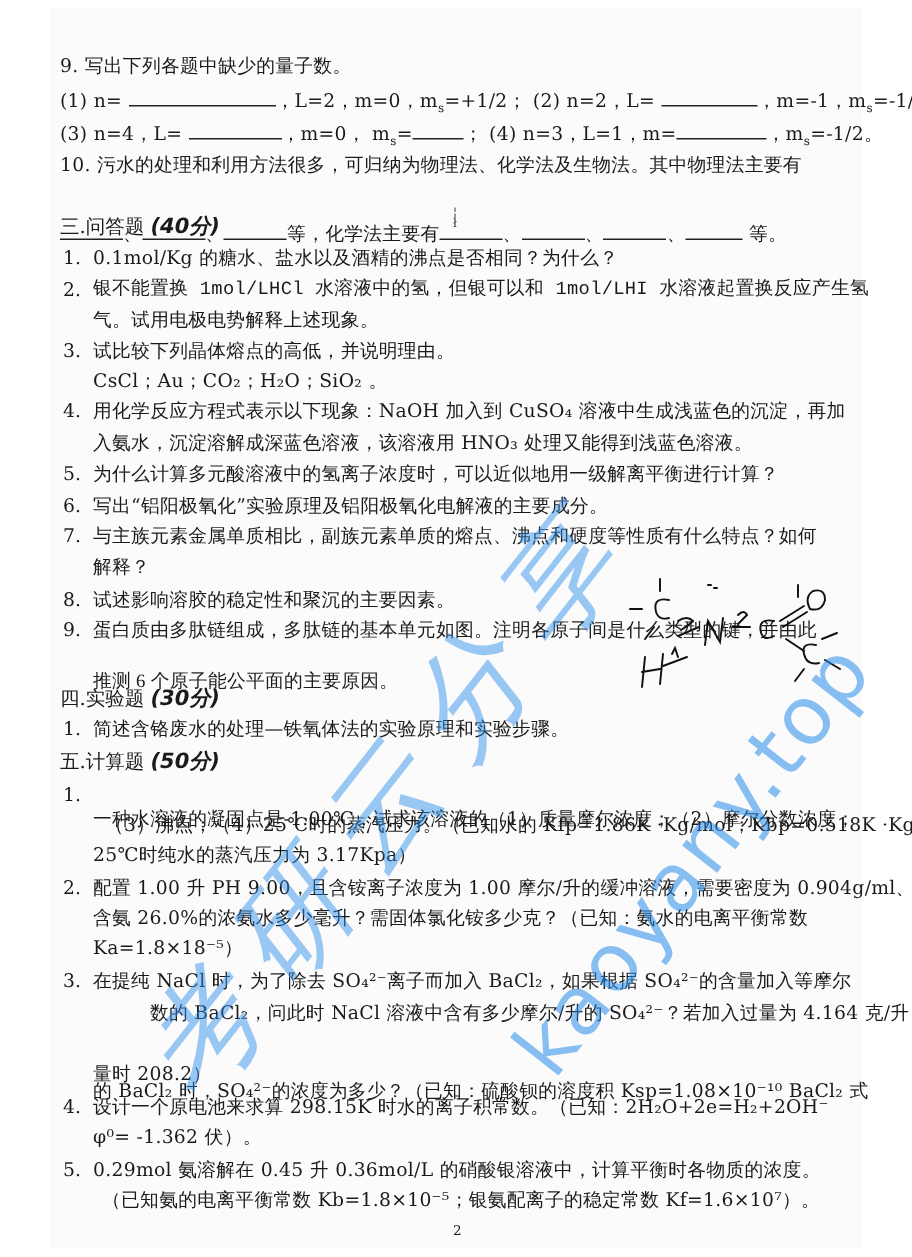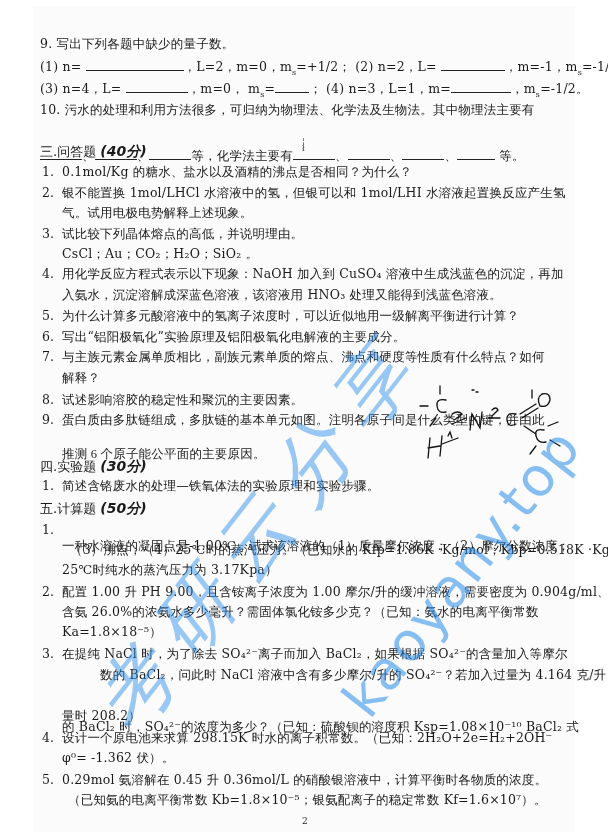--- a/index.html
+++ b/index.html
@@ -45,21 +45,21 @@
 <div class="section" style="left:40px;top:142px;">
   <span>三.问答题</span>
   <span class="score">(40分)</span>
 </div>
 <div style="position:absolute;left:302px;top:138px;font-size:8px;line-height:7px;color:#333;">¦<br>ł</div>
 
 <div class="num" style="left:42px;top:164px;">1.</div>
 <div class="line" style="left:62px;top:164px;">0.1mol/Kg 的糖水、盐水以及酒精的沸点是否相同？为什么？</div>
 
 <div class="num" style="left:42px;top:185px;">2.</div>
-<div class="line" style="left:62px;top:185px;">银不能置换 1mol/LHCl 水溶液中的氢，但银可以和 1mol/LHI 水溶液起置换反应产生氢</div>
+<div class="line" style="left:62px;top:185px;font-family:Liberation Mono, monospace;">银不能置换 1mol/LHCl 水溶液中的氢，但银可以和 1mol/LHI 水溶液起置换反应产生氢</div>
 <div class="line" style="left:62px;top:205px;">气。试用电极电势解释上述现象。</div>
 
 <div class="num" style="left:42px;top:226px;">3.</div>
 <div class="line" style="left:62px;top:226px;">试比较下列晶体熔点的高低，并说明理由。</div>
 <div class="line" style="left:62px;top:246px;">CsCl；Au；CO₂；H₂O；SiO₂ 。</div>
 
 <div class="num" style="left:42px;top:266px;">4.</div>
 <div class="line" style="left:62px;top:266px;">用化学反应方程式表示以下现象：NaOH 加入到 CuSO₄ 溶液中生成浅蓝色的沉淀，再加</div>
 <div class="line" style="left:62px;top:287px;">入氨水，沉淀溶解成深蓝色溶液，该溶液用 HNO₃ 处理又能得到浅蓝色溶液。</div>
 

